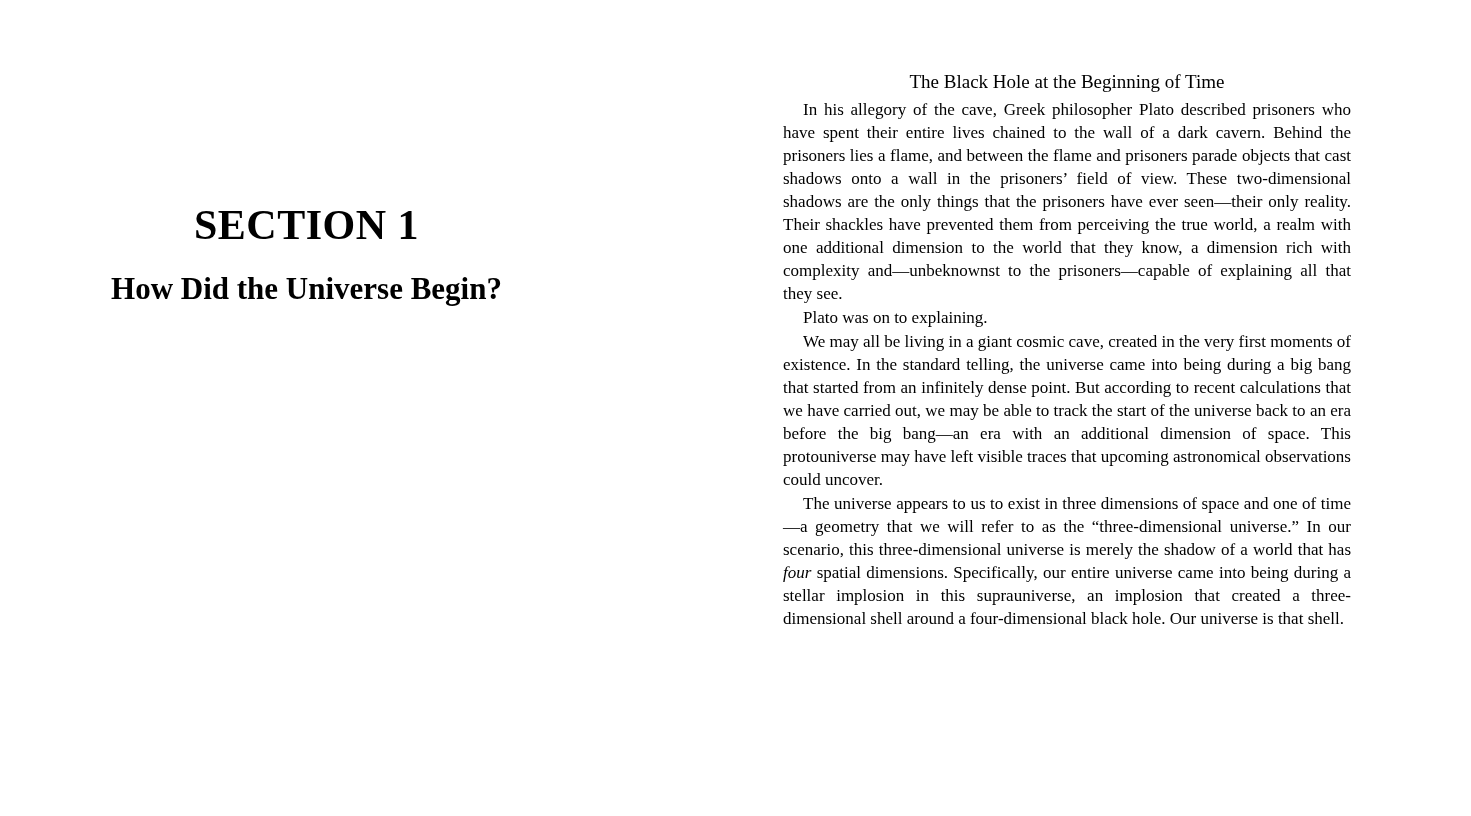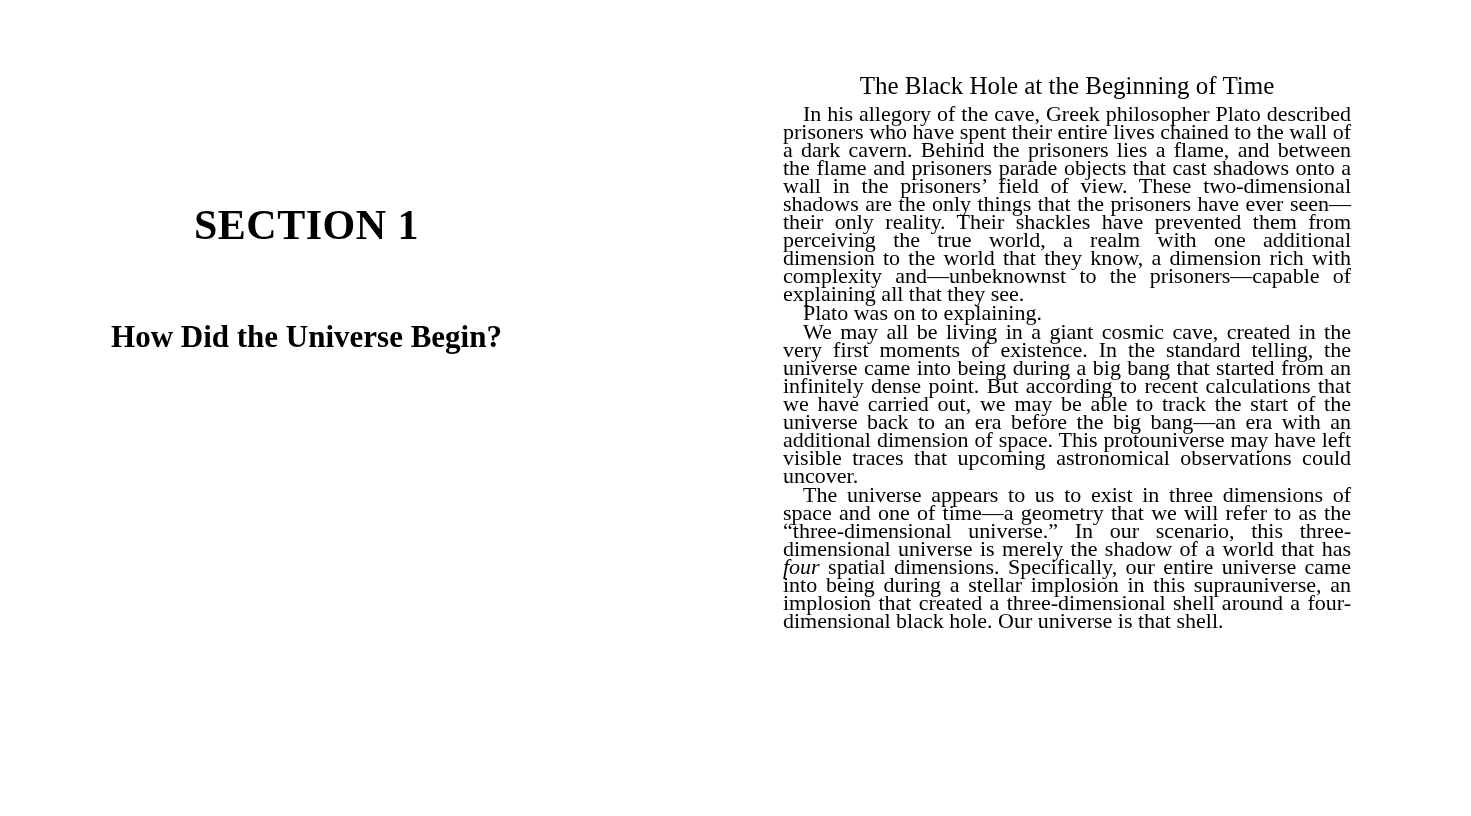--- a/index.html
+++ b/index.html
@@ -41,53 +41,52 @@
   }
   .section-title {
     position: absolute;
     left: 0;
     top: 270px;
     width: 613px;
     text-align: center;
     font-size: 31px;
     font-weight: bold;
     line-height: 1.2;
-    margin-top: 48px;
   }
 
   
   .right-page {
     position: absolute;
     left: 735px;
     top: 0;
     width: 736px;
     height: 816px;
   }
   .article {
     position: absolute;
     left: 48px;
     top: 70px;
     width: 568px;
   }
   .article-title {
-    font-size: 25px;
+    font-size: 19px;
     text-align: center;
     line-height: 1.25;
     margin: 0 0 4px 0;
     font-weight: normal;
   }
   .article-byline {
     font-size: 16px;
     text-align: center;
     margin: 0 0 26px 0;
   }
   .body-text p {
     margin: 0 0 1px 0;
-    font-size: 22px;
-    line-height: 18px;
+    font-size: 17px;
+    line-height: 23px;
     text-align: justify;
     text-indent: 20px;
     hyphens: none;
   }
   .body-text p:last-child {
     margin-bottom: 0;
   }
   .body-text p em {
     font-style: italic;
   }

